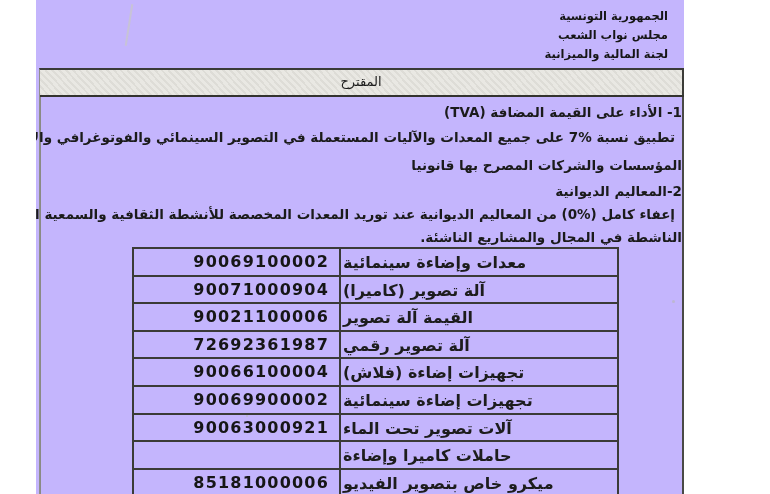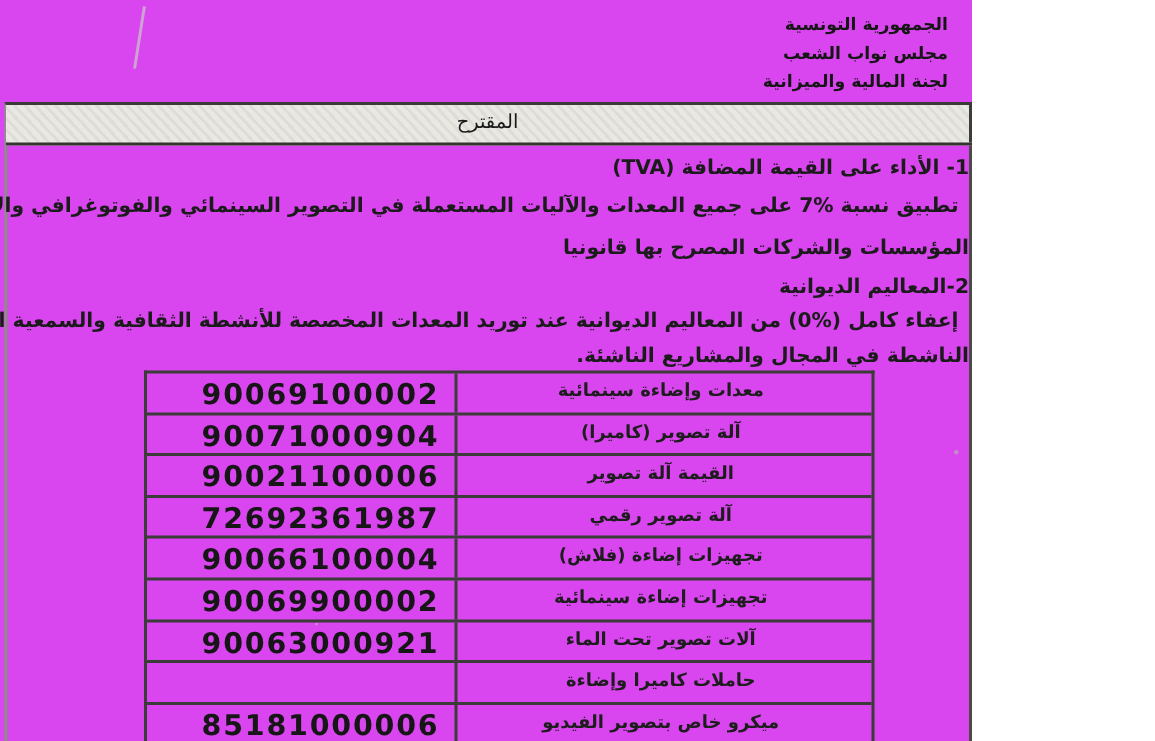--- a/index.html
+++ b/index.html
@@ -5,23 +5,24 @@
   * { margin: 0; padding: 0; box-sizing: border-box; }
   html, body { width: 770px; height: 494px; }
   body {
     font-family: "DejaVu Sans", sans-serif;
     background: #ffffff;
   }
   .page {
     position: relative;
     width: 648px;
     height: 494px;
-    background: #d946ef;
+    background: #c4b5fd;
     overflow: hidden;
     color: #1d1d1d;
+    margin-left: 36px;
   }
   
   .scan-mark {
     position: absolute;
     left: 92px; top: 4px;
     width: 2px; height: 42px;
     background: #c9c9c6;
     transform: rotate(9deg);
     opacity: .7;
   }
@@ -106,30 +107,30 @@
   .equip-row {
     display: grid;
     grid-template-columns: 278px 1fr; 
     height: 27.6px;
     border-bottom: 2px solid #3b3b37;
   }
   .equip-row:last-child { border-bottom: 2px solid #3b3b37; }
   .equip-name {
     border-left: 2px solid #3b3b37;
     font-weight: bold;
-    font-size: 12px;
-    text-align: center;
+    font-size: 16px;
+    text-align: left;
     padding: 4px 7px 0 2px;
     white-space: nowrap;
     overflow: hidden;
   }
   .equip-code {
     direction: ltr;
     font-weight: bold;
-    font-size: 19px;
+    font-size: 16px;
     letter-spacing: 1.2px;
     text-align: right;
     padding: 3px 10px 0 2px;
     color: #161616;
   }
 </style>
 </head>
 <body>
 
 <div class="page">

